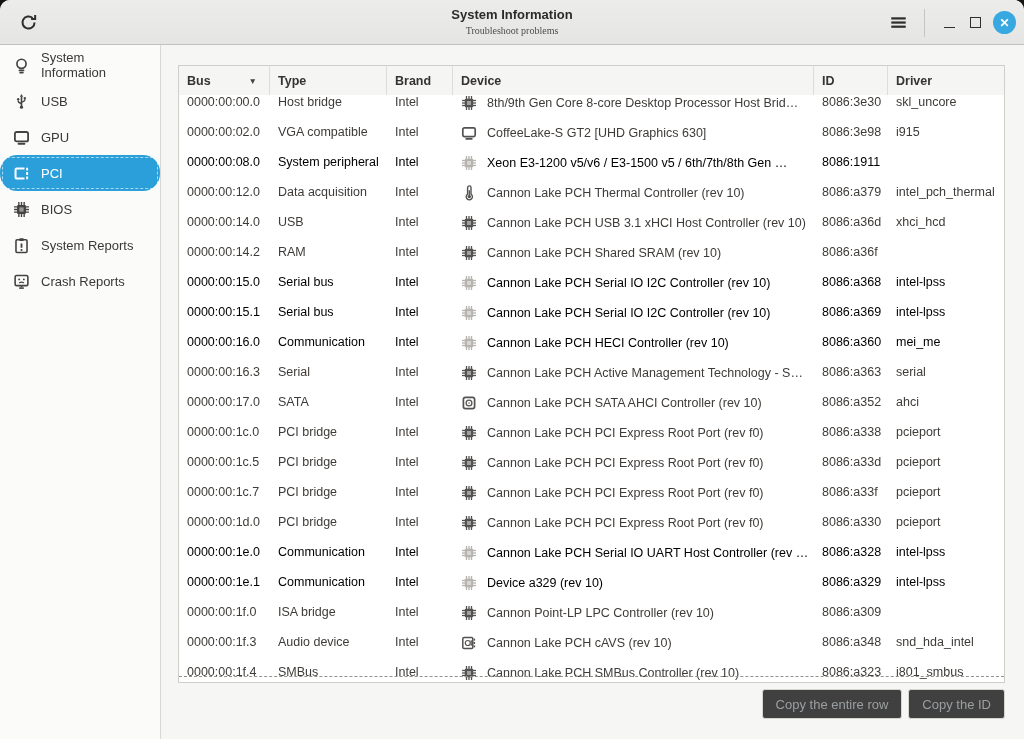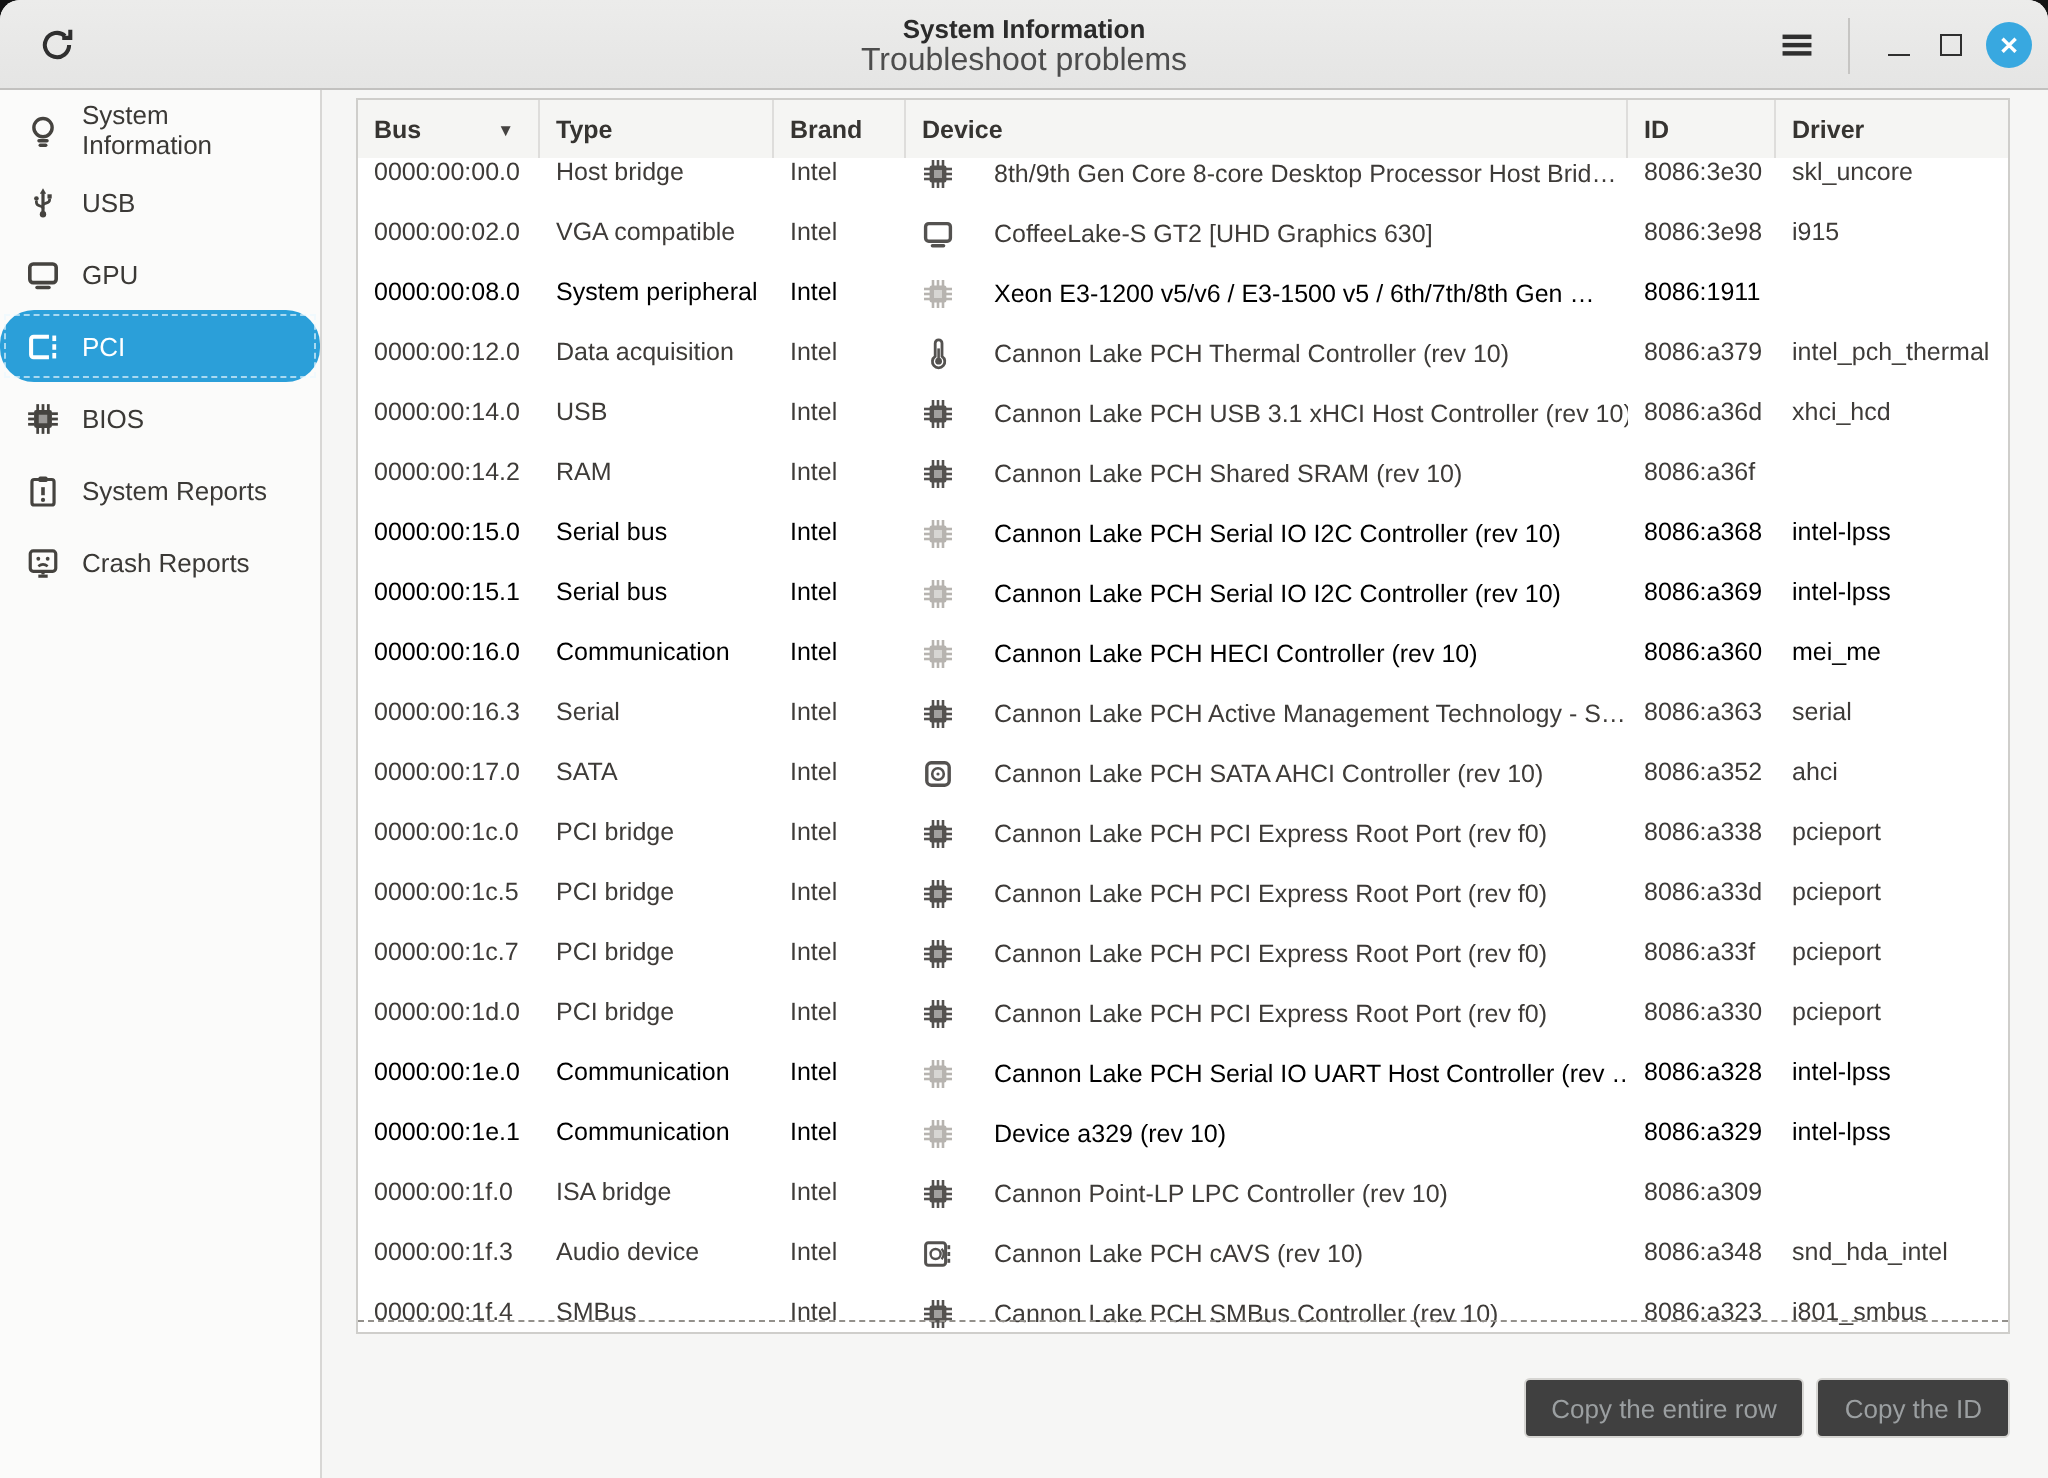--- a/index.html
+++ b/index.html
@@ -10,21 +10,21 @@
   }
   .window{position:absolute;inset:0;background:#f6f6f5;border-radius:10px 10px 0 0;overflow:hidden;}
 
   
   .titlebar{position:absolute;top:0;left:0;right:0;height:45px;
     background:linear-gradient(#ececeb,#e5e5e4);border-bottom:1px solid #c2c1bf;box-sizing:border-box;}
   .icon-btn{width:30px;height:30px;display:flex;align-items:center;justify-content:center;color:#2f2f2f;border-radius:3px;}
   .refresh-btn{position:absolute;left:13px;top:7px;}
   .title-block{position:absolute;left:200px;right:200px;top:5px;text-align:center;pointer-events:none;}
   .title{font-size:13px;font-weight:bold;color:#2b2b2b;line-height:19px;}
-  .subtitle{font-size:16px;color:#4d4d4d;line-height:13px;}
+  .subtitle{font-size:10px;color:#4d4d4d;line-height:13px;font-family:Liberation Serif, serif;}
   .tb-right{position:absolute;right:8px;top:0;height:45px;display:flex;align-items:center;}
   .menu-btn{margin-right:11px;}
   .tb-sep{width:1px;height:28px;background:#c6c5c3;margin-right:11px;}
   .win-btn{width:26px;height:26px;display:flex;align-items:center;justify-content:center;color:#2f2f2f;}
   .min-glyph{width:11px;height:0;border-bottom:1.6px solid #2f2f2f;margin-top:9px;}
   .max-glyph{width:9px;height:9px;border:1.6px solid #2f2f2f;box-sizing:content-box;}
   .close-btn{width:23px;height:23px;border-radius:50%;background:var(--close,#38a8e0);color:#fff;
     display:flex;align-items:center;justify-content:center;font-size:12px;font-weight:bold;margin-left:5px;}
 
   
@@ -32,34 +32,34 @@
     border-right:1px solid #d8d7d5;box-sizing:border-box;padding-top:2px;}
   .sb-item{position:relative;height:36px;display:flex;align-items:center;gap:11px;
     padding:0 8px 0 13px;font-size:13px;color:#3b3936;cursor:default;}
   .sb-icon{width:17px;height:17px;flex:none;display:inline-flex;color:#45433f;}
   .sb-icon svg{width:100%;height:100%;}
   .sb-item.selected{background:var(--accent,#2b9fd9);color:#ffffff;border-radius:17px;}
   .sb-item.selected .sb-icon{color:#ffffff;}
   .sb-item.selected::after{content:"";position:absolute;inset:2px;border:1px dashed rgba(235,248,255,.65);pointer-events:none;}
 
   
-  .table-card{position:absolute;left:178px;top:49px;width:827px;height:618px;
+  .table-card{position:absolute;left:178px;top:65px;width:827px;height:618px;
     background:#fff;border:1px solid #cfcecb;box-sizing:border-box;}
   .thead{display:flex;height:29px;background:#f5f5f3;border-bottom:1px solid #d8d7d4;}
   .th{display:flex;align-items:center;padding-left:8px;font-weight:bold;font-size:12.5px;
     color:#363431;box-sizing:border-box;border-right:1px solid #dedddа;border-right:1px solid #dedddb;flex:none;}
   .th:last-child{border-right:none;flex:1;}
   .sort-arrow{margin-left:auto;margin-right:12px;font-size:8.5px;color:#454341;}
   .w-bus{width:91px;} .w-type{width:117px;} .w-brand{width:66px;} .w-device{width:361px;} .w-id{width:74px;} .w-driver{width:116px;}
   .tbody{position:absolute;top:29px;left:0;right:0;bottom:0;overflow:hidden;background:#fff;}
   .tbody::after{content:"";position:absolute;left:0;right:0;bottom:5px;border-top:1px dashed #94918c;}
   .row{display:flex;height:30px;align-items:flex-start;font-size:12.5px;color:#3e3b38;}
   .cell{padding-left:8px;box-sizing:border-box;white-space:nowrap;overflow:hidden;flex:none;}
   .cell:last-child{flex:1;}
-  .device-cell{display:flex;align-items:center;gap:20px;}
+  .device-cell{display:flex;align-items:center;gap:10px;}
   .dev-icon{width:16px;height:16px;flex:none;display:inline-flex;color:#545250;}
   .dev-icon svg{width:100%;height:100%;}
   .dev-text{white-space:nowrap;overflow:hidden;}
   .row.dim{color:#000000;}
   .row.dim .dev-icon{color:#b7b4b0;}
 
   
   .footer{position:absolute;right:19px;top:689px;display:flex;gap:6px;}
   .btn{height:30px;padding:0 13px;background:#404040;border:1px solid #d6d5d2;border-radius:3px;
     font-size:13px;color:#9b9fa1;display:flex;align-items:center;box-sizing:border-box;}

